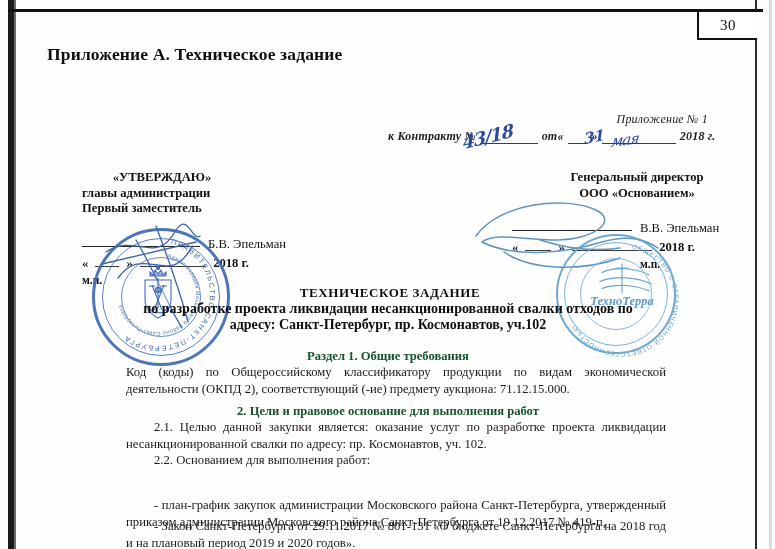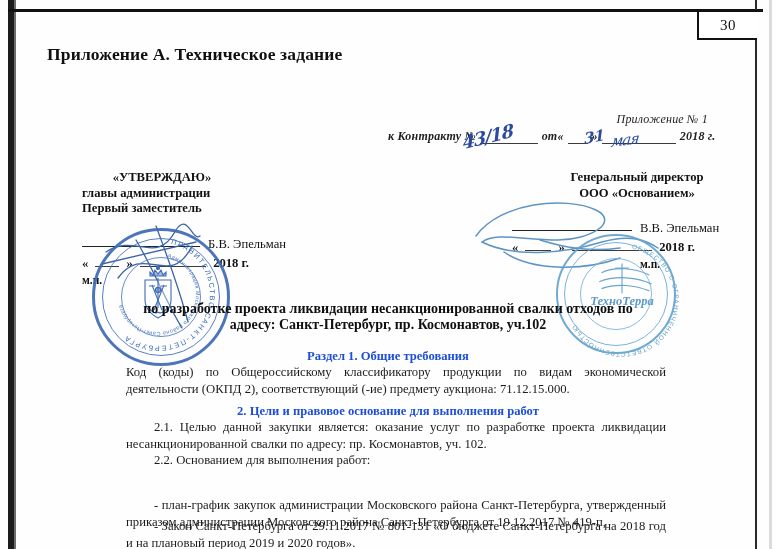--- a/index.html
+++ b/index.html
@@ -276,21 +276,21 @@
     color: #0f0f0f;
   }
 
   .sec-head {
     position: absolute;
     width: 600px;
     left: 88px;
     text-align: center;
     font-size: 12.6px;
     font-weight: bold;
-    color: #1d4ed8;
+    color: #14532d;
   }
   .sec1-head { top: 349px; }
   .sec2-head { top: 404px; }
 
   .para {
     position: absolute;
     left: 126px;
     width: 540px;
     font-size: 12.7px;
     line-height: 16.5px;
@@ -443,20 +443,21 @@
     <text x="58" y="62" text-anchor="middle" font-size="11" fill="#5d9ac8" font-family="'Liberation Serif',serif" font-style="italic" font-weight="bold">ТехноТерра</text>
     <g stroke="#6aa5cf" fill="none" stroke-width="1">
       <path d="M40 34 C52 28, 70 30, 82 36"></path>
       <path d="M38 42 C52 36, 72 38, 84 44"></path>
       <path d="M40 48 C54 43, 70 45, 82 50"></path>
       <path d="M58 26 L58 52"></path>
       <path d="M52 30 L64 30"></path>
     </g>
   </svg>
 
+  <div class="doc-title">ТЕХНИЧЕСКОЕ ЗАДАНИЕ</div>
   <div class="doc-subtitle">по разработке проекта ликвидации несанкционированной свалки отходов по адресу: Санкт-Петербург, пр. Космонавтов, уч.102</div>
 
   <div class="sec-head sec1-head">Раздел 1. Общие требования</div>
   <div class="para p-okpd"><span>Код (коды) по Общероссийскому классификатору продукции по видам экономической деятельности (ОКПД 2), соответствующий (-ие) предмету аукциона: 71.12.15.000.</span></div>
 
   <div class="sec-head sec2-head">2. Цели и правовое основание для выполнения работ</div>
   <div class="para p-21"><span class="ind"></span><span>2.1. Целью данной закупки является: оказание услуг по разработке проекта ликвидации несанкционированной свалки по адресу: пр. Космонавтов, уч. 102.</span></div>
   <div class="para p-22 justify-force"><span class="ind"></span><span>2.2. Основанием для выполнения работ:</span></div>
   <div class="para p-b1"><span class="ind"></span><span>- план-график закупок администрации Московского района Санкт-Петербурга, утвержденный приказом администрации Московского района Санкт-Петербурга от 19.12.2017 № 419-п,</span></div>
   <div class="para p-b2"><span class="ind"></span><span>- Закон Санкт-Петербурга от 29.11.2017 № 801-131 «О бюджете Санкт-Петербурга на 2018 год и на плановый период 2019 и 2020 годов».</span></div>

